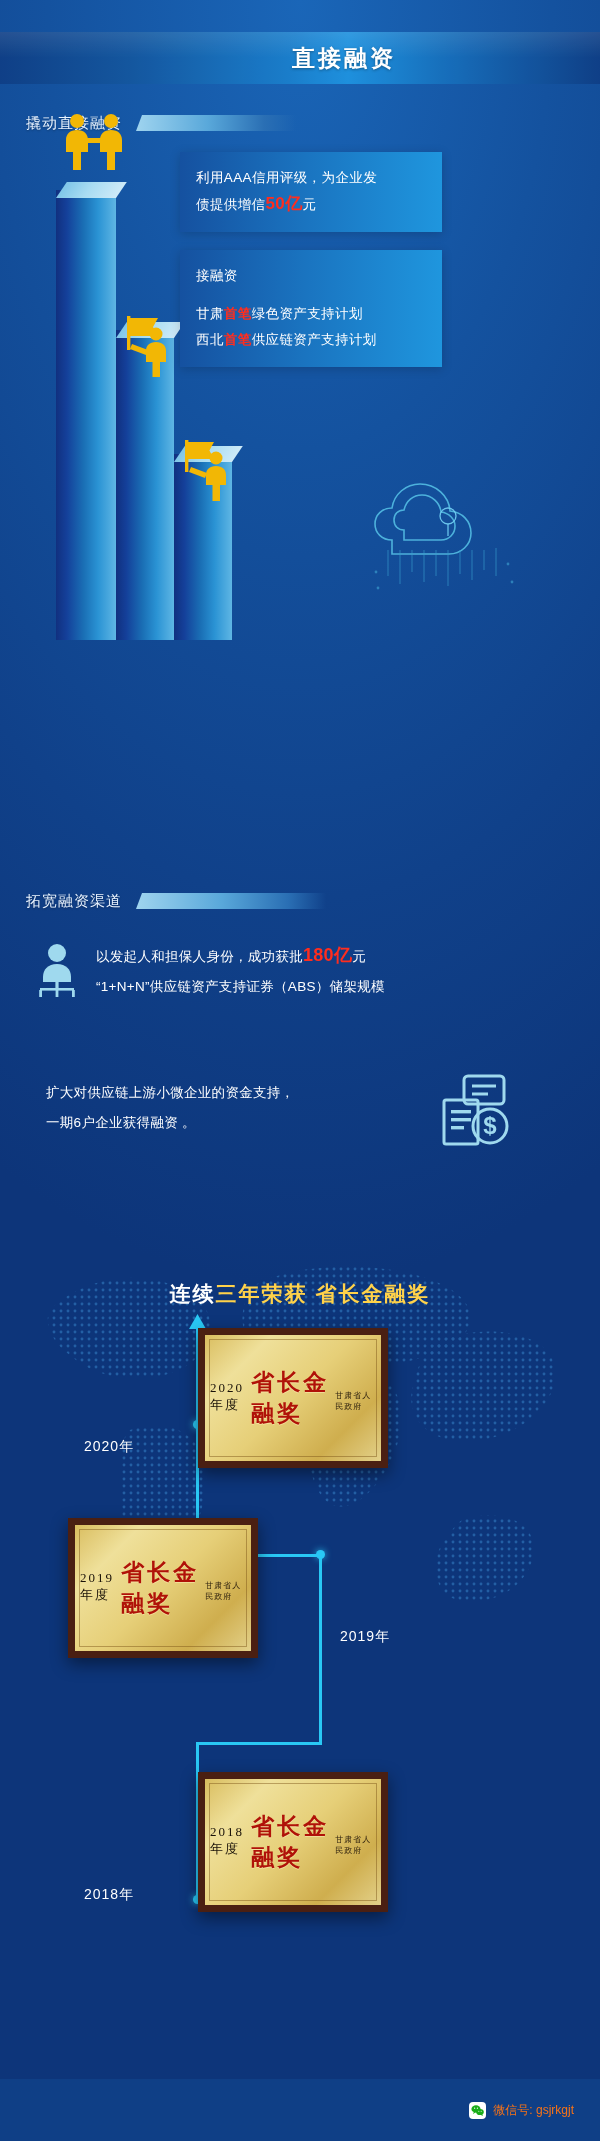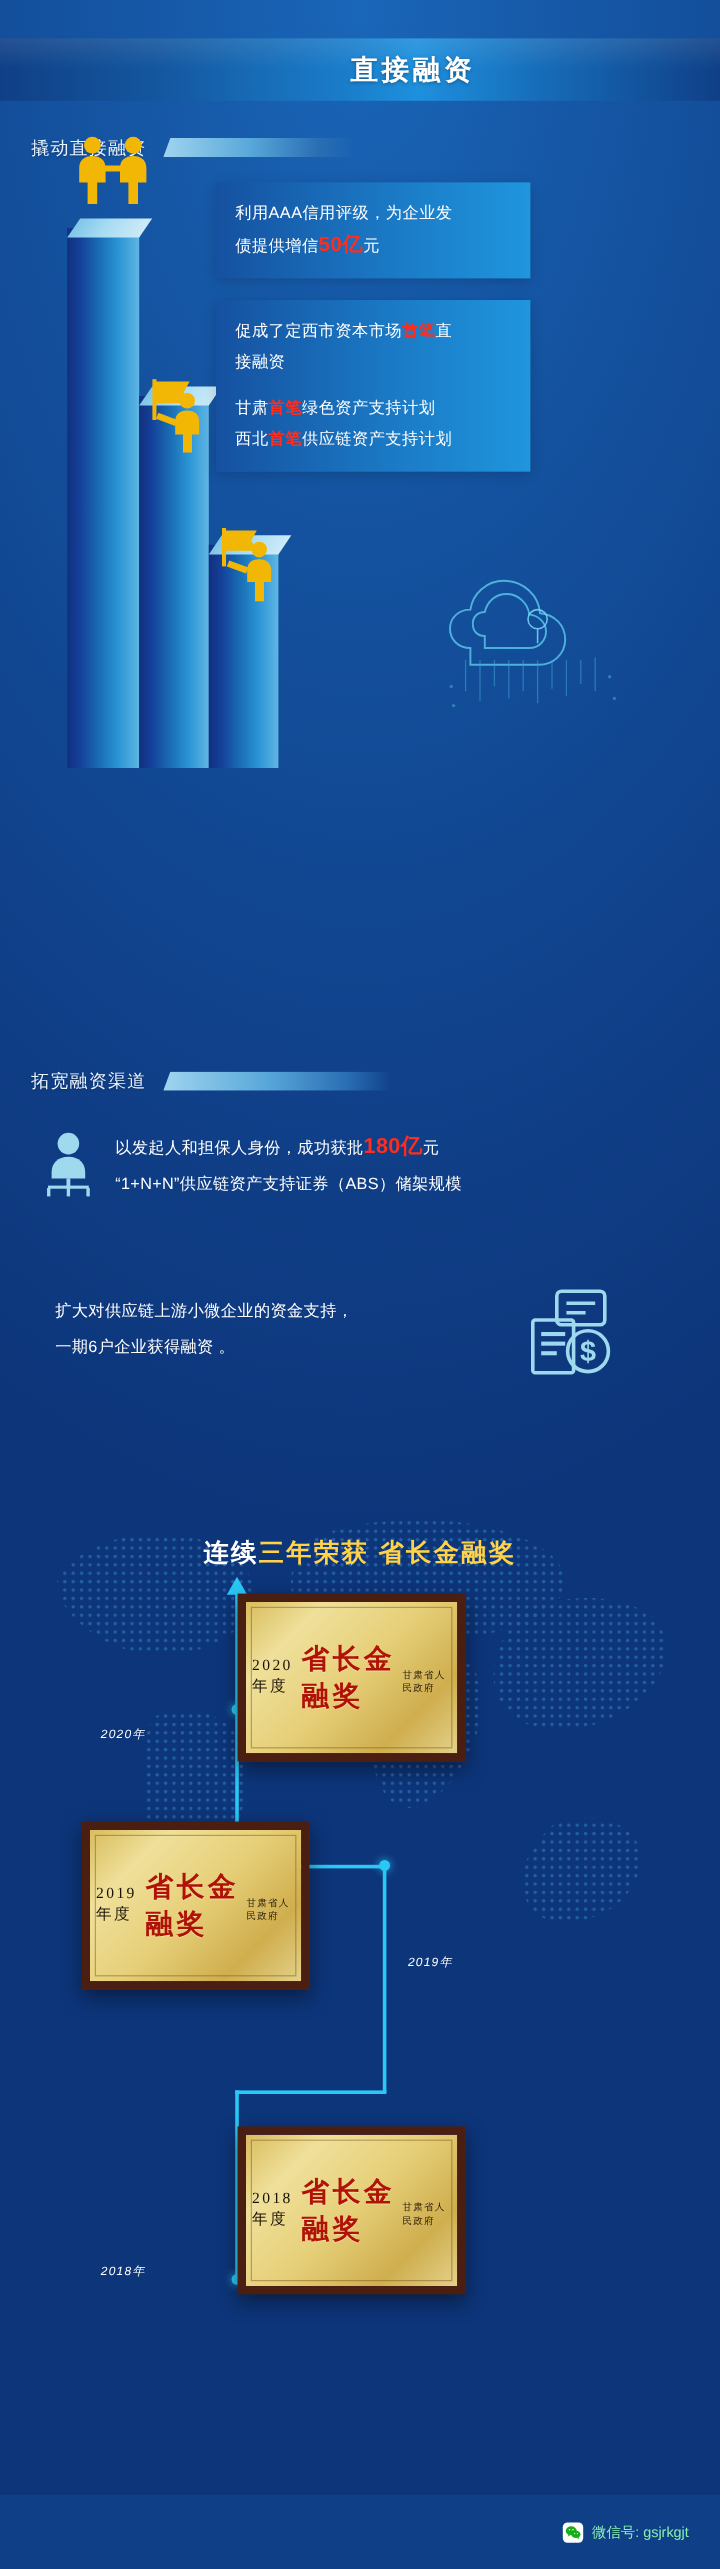--- a/index.html
+++ b/index.html
@@ -108,32 +108,32 @@
     position:absolute;inset:4px;border:1px solid rgba(120,80,20,.45);
     display:flex;align-items:center;justify-content:center;
   }
   .pl-year{color:#1a1208;font-size:13px;letter-spacing:2px;margin-bottom:2px;
     font-family:"Liberation Serif","DejaVu Serif",serif;}
   .pl-main{color:#b01208;font-size:23px;font-weight:bold;letter-spacing:3px;
     font-family:"Liberation Serif","DejaVu Serif",serif;
     text-shadow:0 1px 0 rgba(255,240,190,.5);}
   .pl-sub{color:#2a1d0c;font-size:8px;letter-spacing:1px;margin-top:5px;
     font-family:"Liberation Serif","DejaVu Serif",serif;}
-  .yr-label{position:absolute;color:#ffffff;font-size:10px;letter-spacing:1px;font-style:italic;}
+  .yr-label{position:absolute;color:#ffffff;font-size:14px;letter-spacing:1px;}
   .tl{position:absolute;background:#29c8f5;}
   .tl-dot{position:absolute;width:9px;height:9px;border-radius:50%;background:#29c8f5;
     box-shadow:0 0 7px rgba(41,200,245,.9);}
   
   .footer{
     position:absolute;left:0;bottom:0;width:600px;height:62px;
     background:#0f3f86;
     display:flex;align-items:center;justify-content:flex-end;
     padding-right:26px;box-sizing:border-box;
   }
-  .wx{display:flex;align-items:center;gap:7px;color:#86efac;font-size:12px;}
+  .wx{display:flex;align-items:center;gap:7px;color:#f97316;font-size:12px;}
   .wx-badge{
     width:17px;height:17px;border-radius:4px;background:#ffffff;
     display:flex;align-items:center;justify-content:center;
   }
 </style>
 </head>
 <body>
 
 <div class="page">
 
@@ -204,23 +204,20 @@
   <div class="card c1">
     <div>
       <span>利用AAA信用评级，为企业发</span>
     </div>
     <div>
       <span>债提供增信</span><span class="hl-big">50亿</span><span>元</span>
     </div>
   </div>
 
   <div class="card c2">
-    <div>
-      <span>促成了定西市资本市场</span><span class="hl">首笔</span><span>直</span>
-    </div>
     <div>接融资</div>
     <div style="height:12px;"></div>
     <div>
       <span>甘肃</span><span class="hl">首笔</span><span>绿色资产支持计划</span>
     </div>
     <div>
       <span>西北</span><span class="hl">首笔</span><span>供应链资产支持计划</span>
     </div>
   </div>
 

